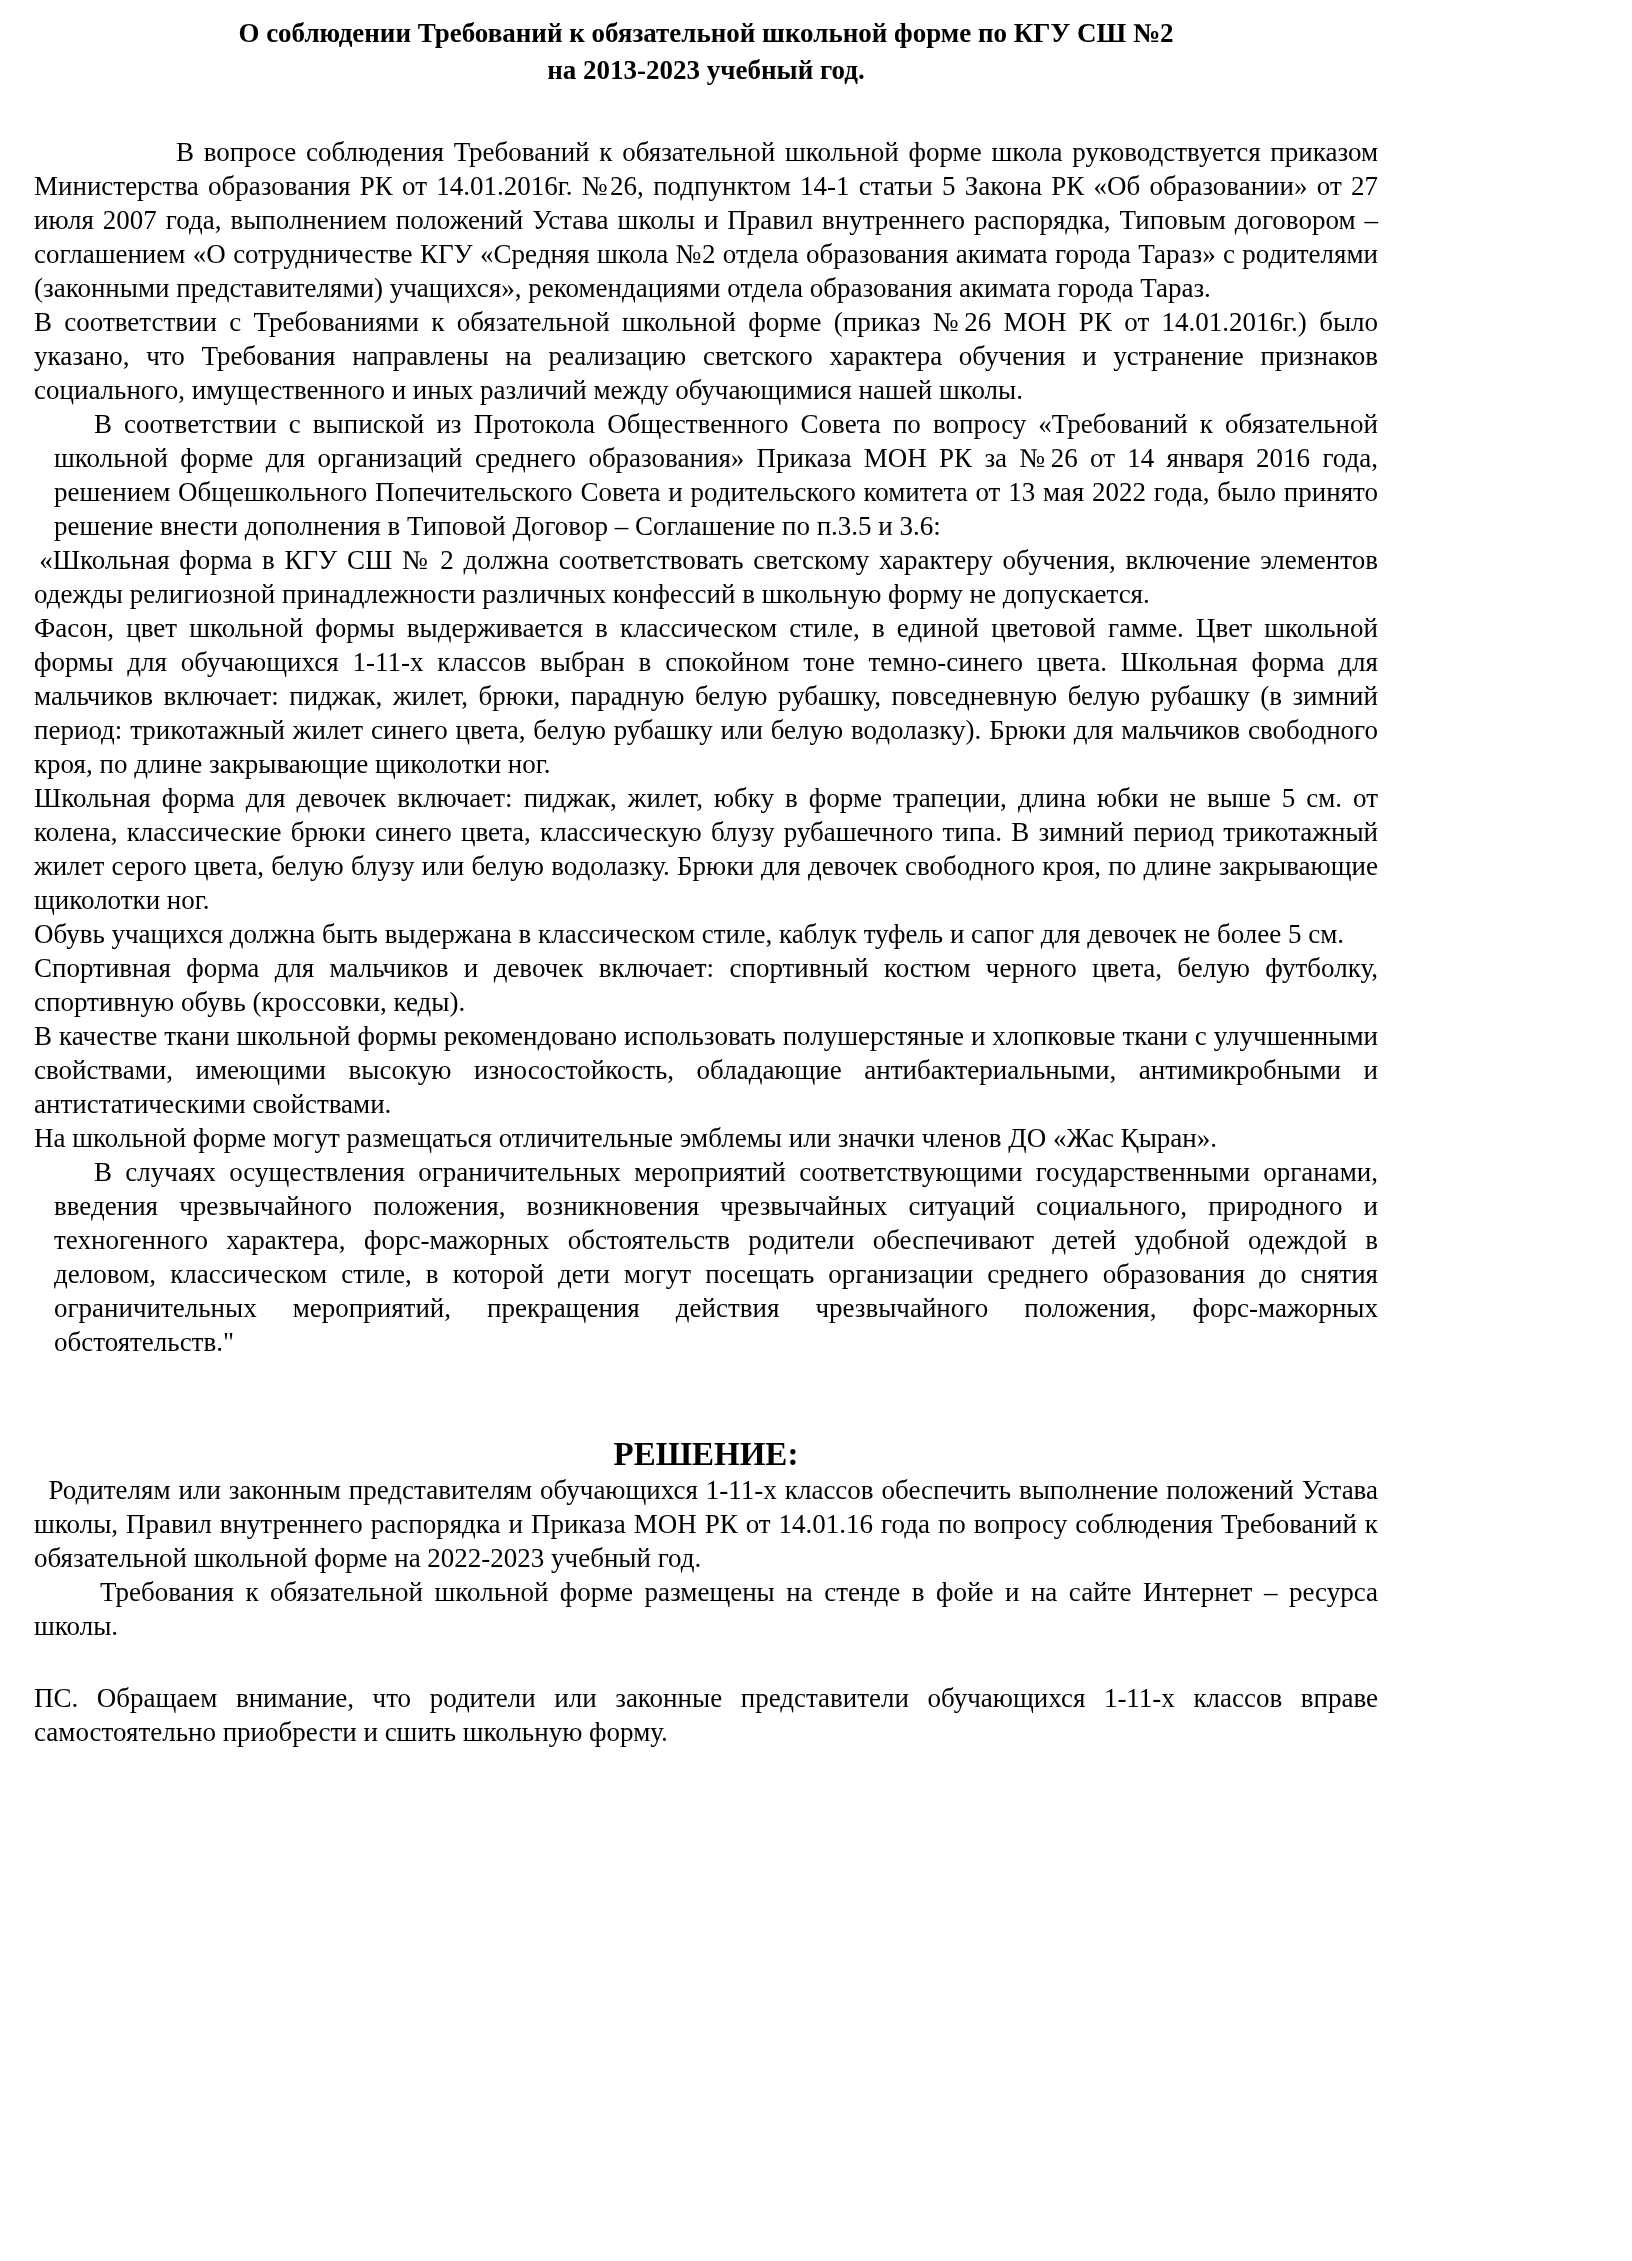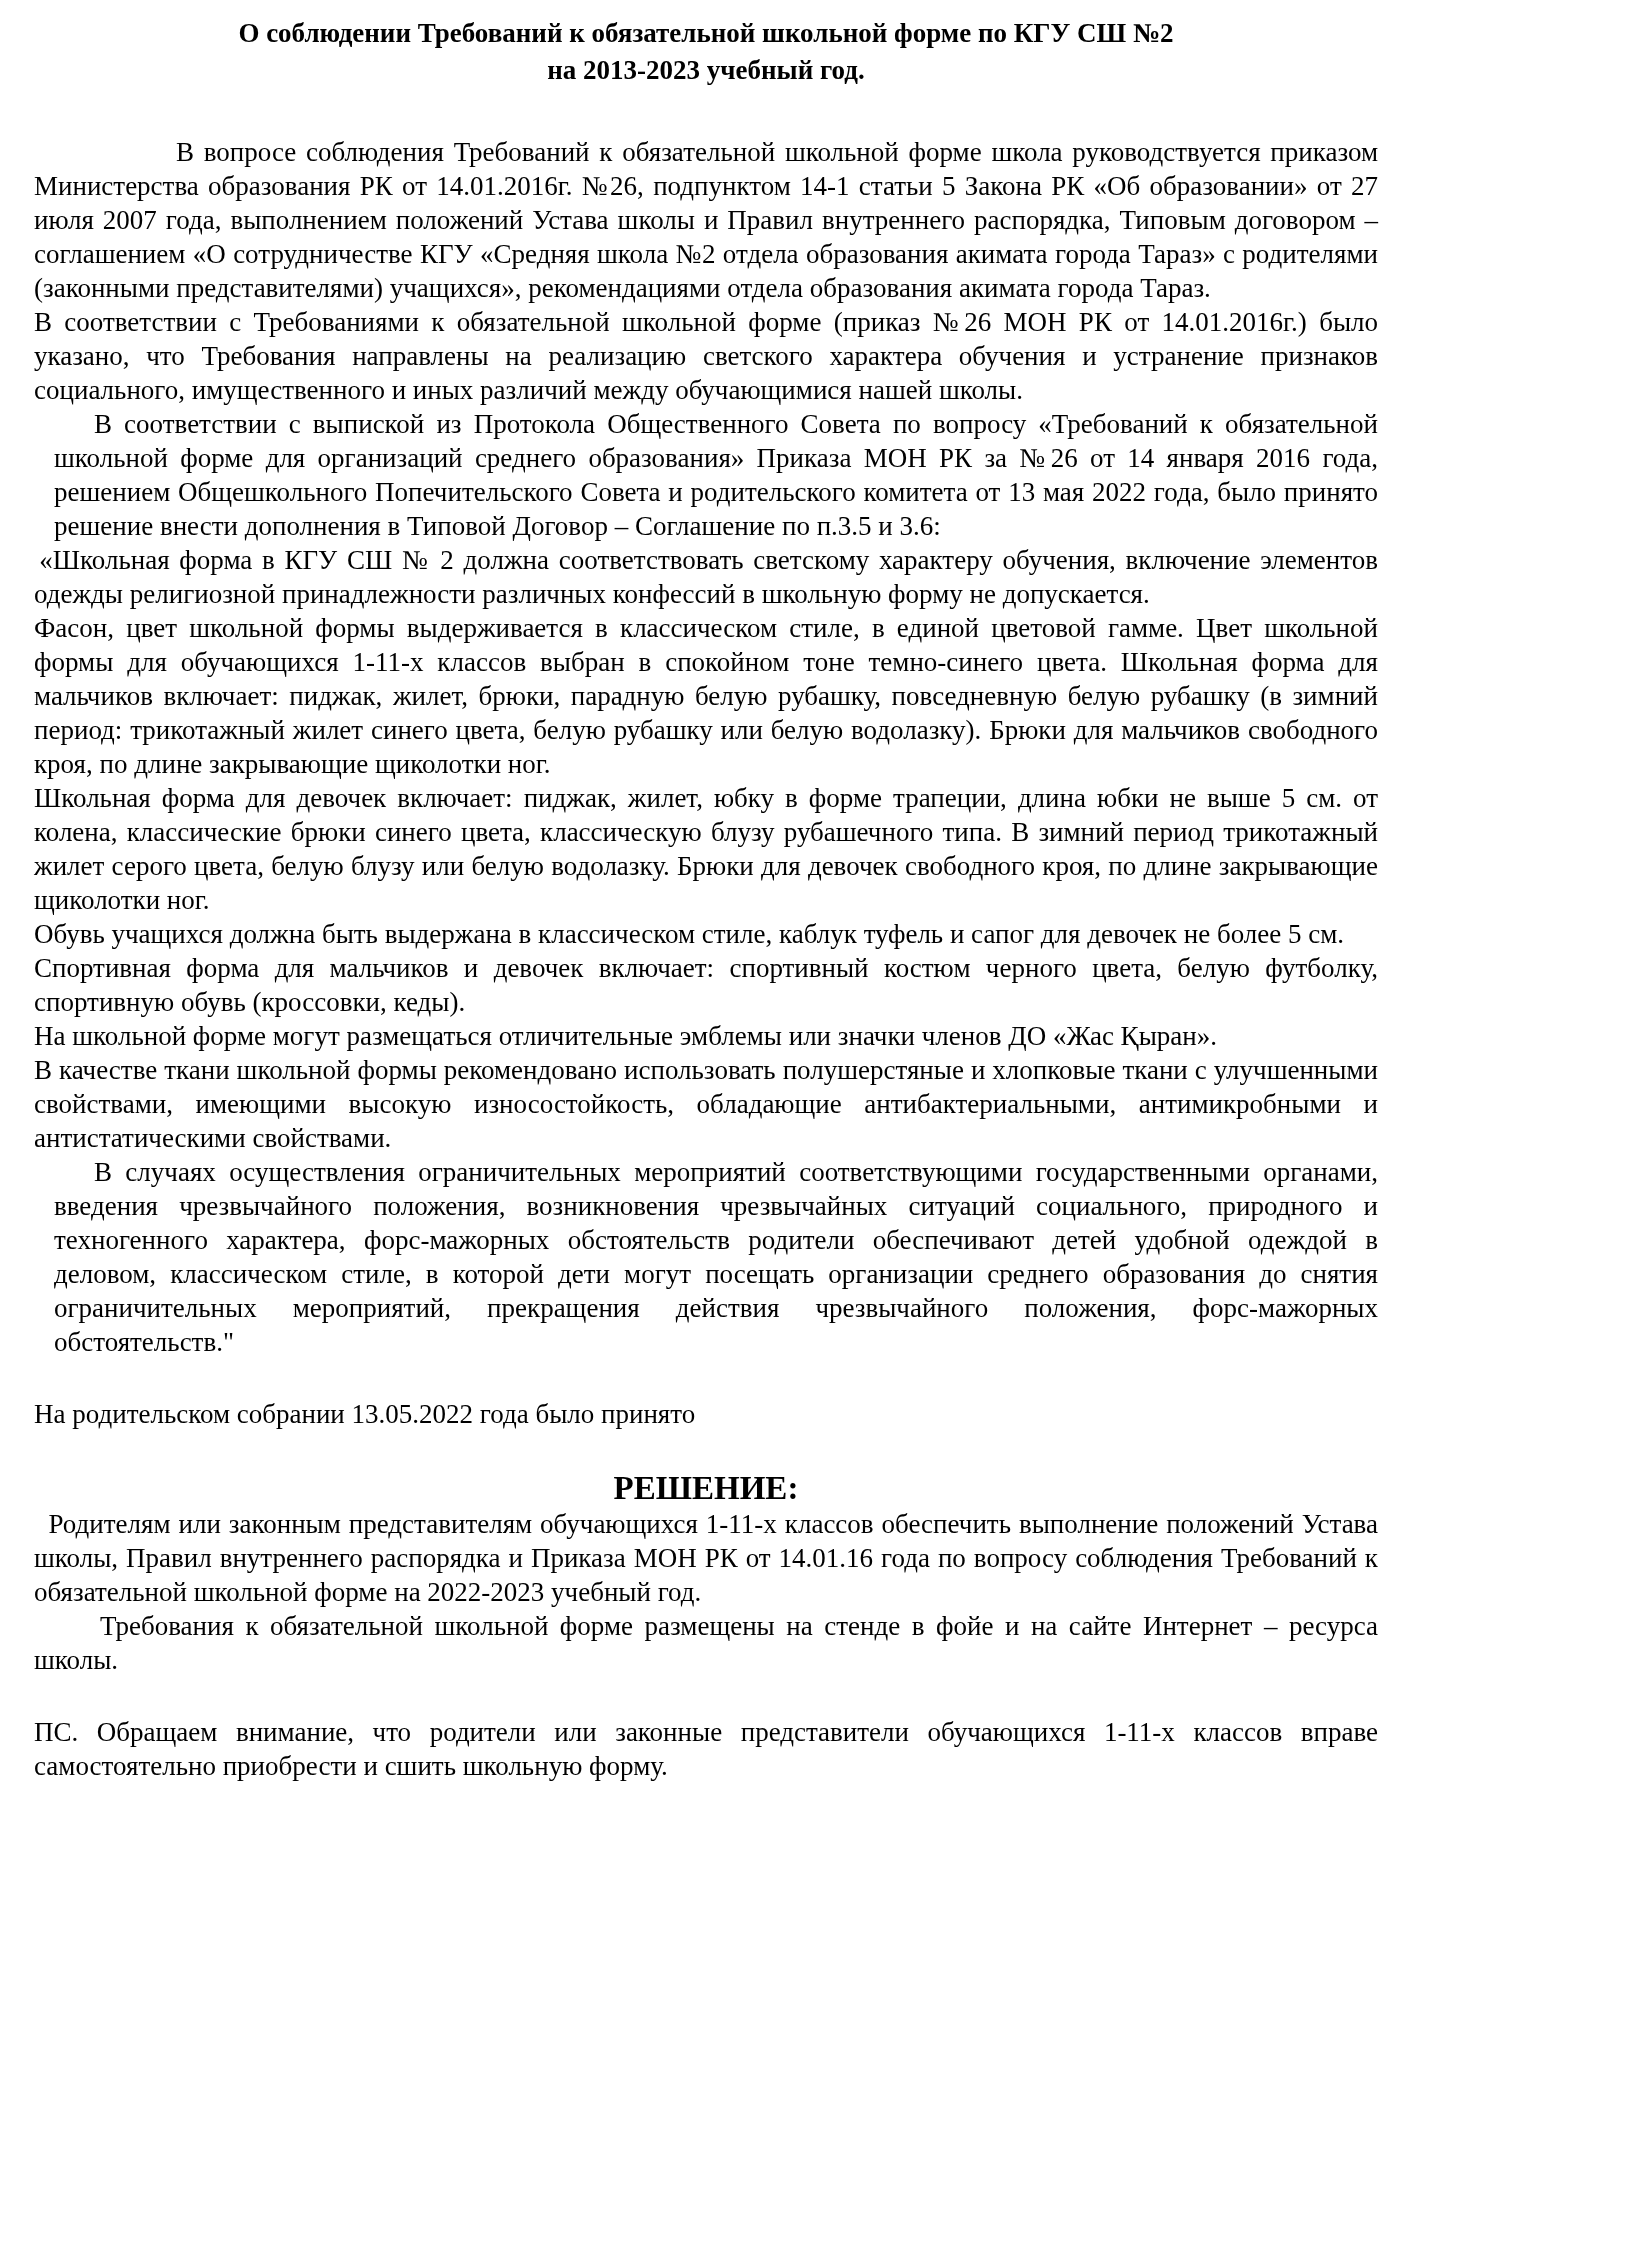--- a/index.html
+++ b/index.html
@@ -57,27 +57,26 @@
   <div class="gap-after-title"></div>
 
   <p class="body-text indent-large">В вопросе соблюдения Требований к обязательной школьной форме школа руководствуется приказом Министерства  образования РК от 14.01.2016г. №26,  подпунктом 14-1 статьи 5 Закона РК «Об образовании»  от 27 июля 2007 года, выполнением положений Устава  школы и Правил внутреннего распорядка,  Типовым договором – соглашением «О сотрудничестве КГУ «Средняя школа №2 отдела образования акимата города Тараз» с родителями (законными представителями) учащихся», рекомендациями отдела образования акимата города Тараз.</p>
   <p class="body-text">В соответствии  с Требованиями к обязательной школьной форме (приказ №26 МОН РК от 14.01.2016г.) было указано, что  Требования направлены на реализацию светского характера обучения и устранение признаков социального, имущественного и иных различий  между  обучающимися нашей школы.</p>
   <p class="body-text indent-small">В соответствии с выпиской из Протокола Общественного Совета по вопросу «Требований к обязательной школьной форме для организаций среднего образования» Приказа МОН РК за №26 от 14 января 2016 года, решением Общешкольного Попечительского Совета и родительского комитета от 13 мая 2022 года, было принято решение  внести дополнения  в Типовой Договор – Соглашение по п.3.5 и 3.6:</p>
   <p class="body-text indent-tiny">«Школьная форма в КГУ СШ № 2 должна соответствовать светскому характеру обучения, включение элементов одежды религиозной принадлежности различных конфессий в школьную форму не допускается.</p>
   <p class="body-text">Фасон, цвет школьной формы выдерживается в классическом стиле, в единой цветовой гамме. Цвет школьной формы для обучающихся 1-11-х классов выбран в спокойном тоне темно-синего цвета. Школьная форма для мальчиков включает: пиджак, жилет, брюки, парадную белую рубашку, повседневную белую рубашку (в зимний период: трикотажный жилет синего цвета, белую рубашку или белую водолазку). Брюки для мальчиков свободного кроя, по длине закрывающие щиколотки ног.</p>
   <p class="body-text">Школьная форма для девочек включает: пиджак, жилет, юбку в форме трапеции, длина юбки не выше 5 см. от колена, классические брюки синего цвета, классическую блузу рубашечного типа. В зимний период трикотажный жилет серого цвета, белую блузу или белую водолазку. Брюки для девочек свободного кроя, по длине закрывающие щиколотки ног.</p>
   <p class="body-text">Обувь учащихся должна быть выдержана в классическом стиле, каблук туфель и сапог для девочек не более 5 см.</p>
   <p class="body-text">Спортивная форма для мальчиков и девочек включает: спортивный костюм черного цвета, белую футболку, спортивную обувь (кроссовки, кеды).</p>
+  <p class="body-text">В качестве ткани школьной формы  рекомендовано использовать  полушерстяные и хлопковые ткани с улучшенными свойствами, имеющими высокую износостойкость, обладающие антибактериальными, антимикробными и антистатическими свойствами.</p>
   <p class="body-text">На школьной форме могут размещаться отличительные эмблемы или значки членов ДО «Жас Қыран».</p>
-  <p class="body-text">В качестве ткани школьной формы  рекомендовано использовать  полушерстяные и хлопковые ткани с улучшенными свойствами, имеющими высокую износостойкость, обладающие антибактериальными, антимикробными и антистатическими свойствами.</p>
   <p class="body-text indent-small">В случаях осуществления ограничительных мероприятий соответствующими государственными органами, введения чрезвычайного положения, возникновения чрезвычайных ситуаций социального, природного и техногенного характера, форс-мажорных обстоятельств родители обеспечивают детей удобной одеждой в деловом, классическом стиле, в которой дети могут посещать организации среднего образования до снятия ограничительных мероприятий, прекращения действия чрезвычайного положения, форс-мажорных обстоятельств."</p>
 
   <div class="spacer-1"></div>
 
-  <p class="body-text">На родительском собрании  13.05.2022  года было принято</p>
 
   <div class="spacer-2"></div>
 
   <p class="heading-center">РЕШЕНИЕ:</p>
   <p class="body-text indent-mid">Родителям или  законным представителям обучающихся 1-11-х классов  обеспечить выполнение положений Устава  школы, Правил внутреннего распорядка и Приказа МОН РК от 14.01.16 года по вопросу соблюдения Требований к  обязательной школьной форме на 2022-2023  учебный год.</p>
   <p class="body-text indent-req">Требования к обязательной школьной форме размещены  на стенде в фойе  и на сайте  Интернет – ресурса школы.</p>
 
   <div class="spacer-3"></div>
 
   <p class="body-text">ПС. Обращаем внимание, что родители или законные представители обучающихся 1-11-х классов  вправе самостоятельно приобрести и сшить  школьную форму.</p>

